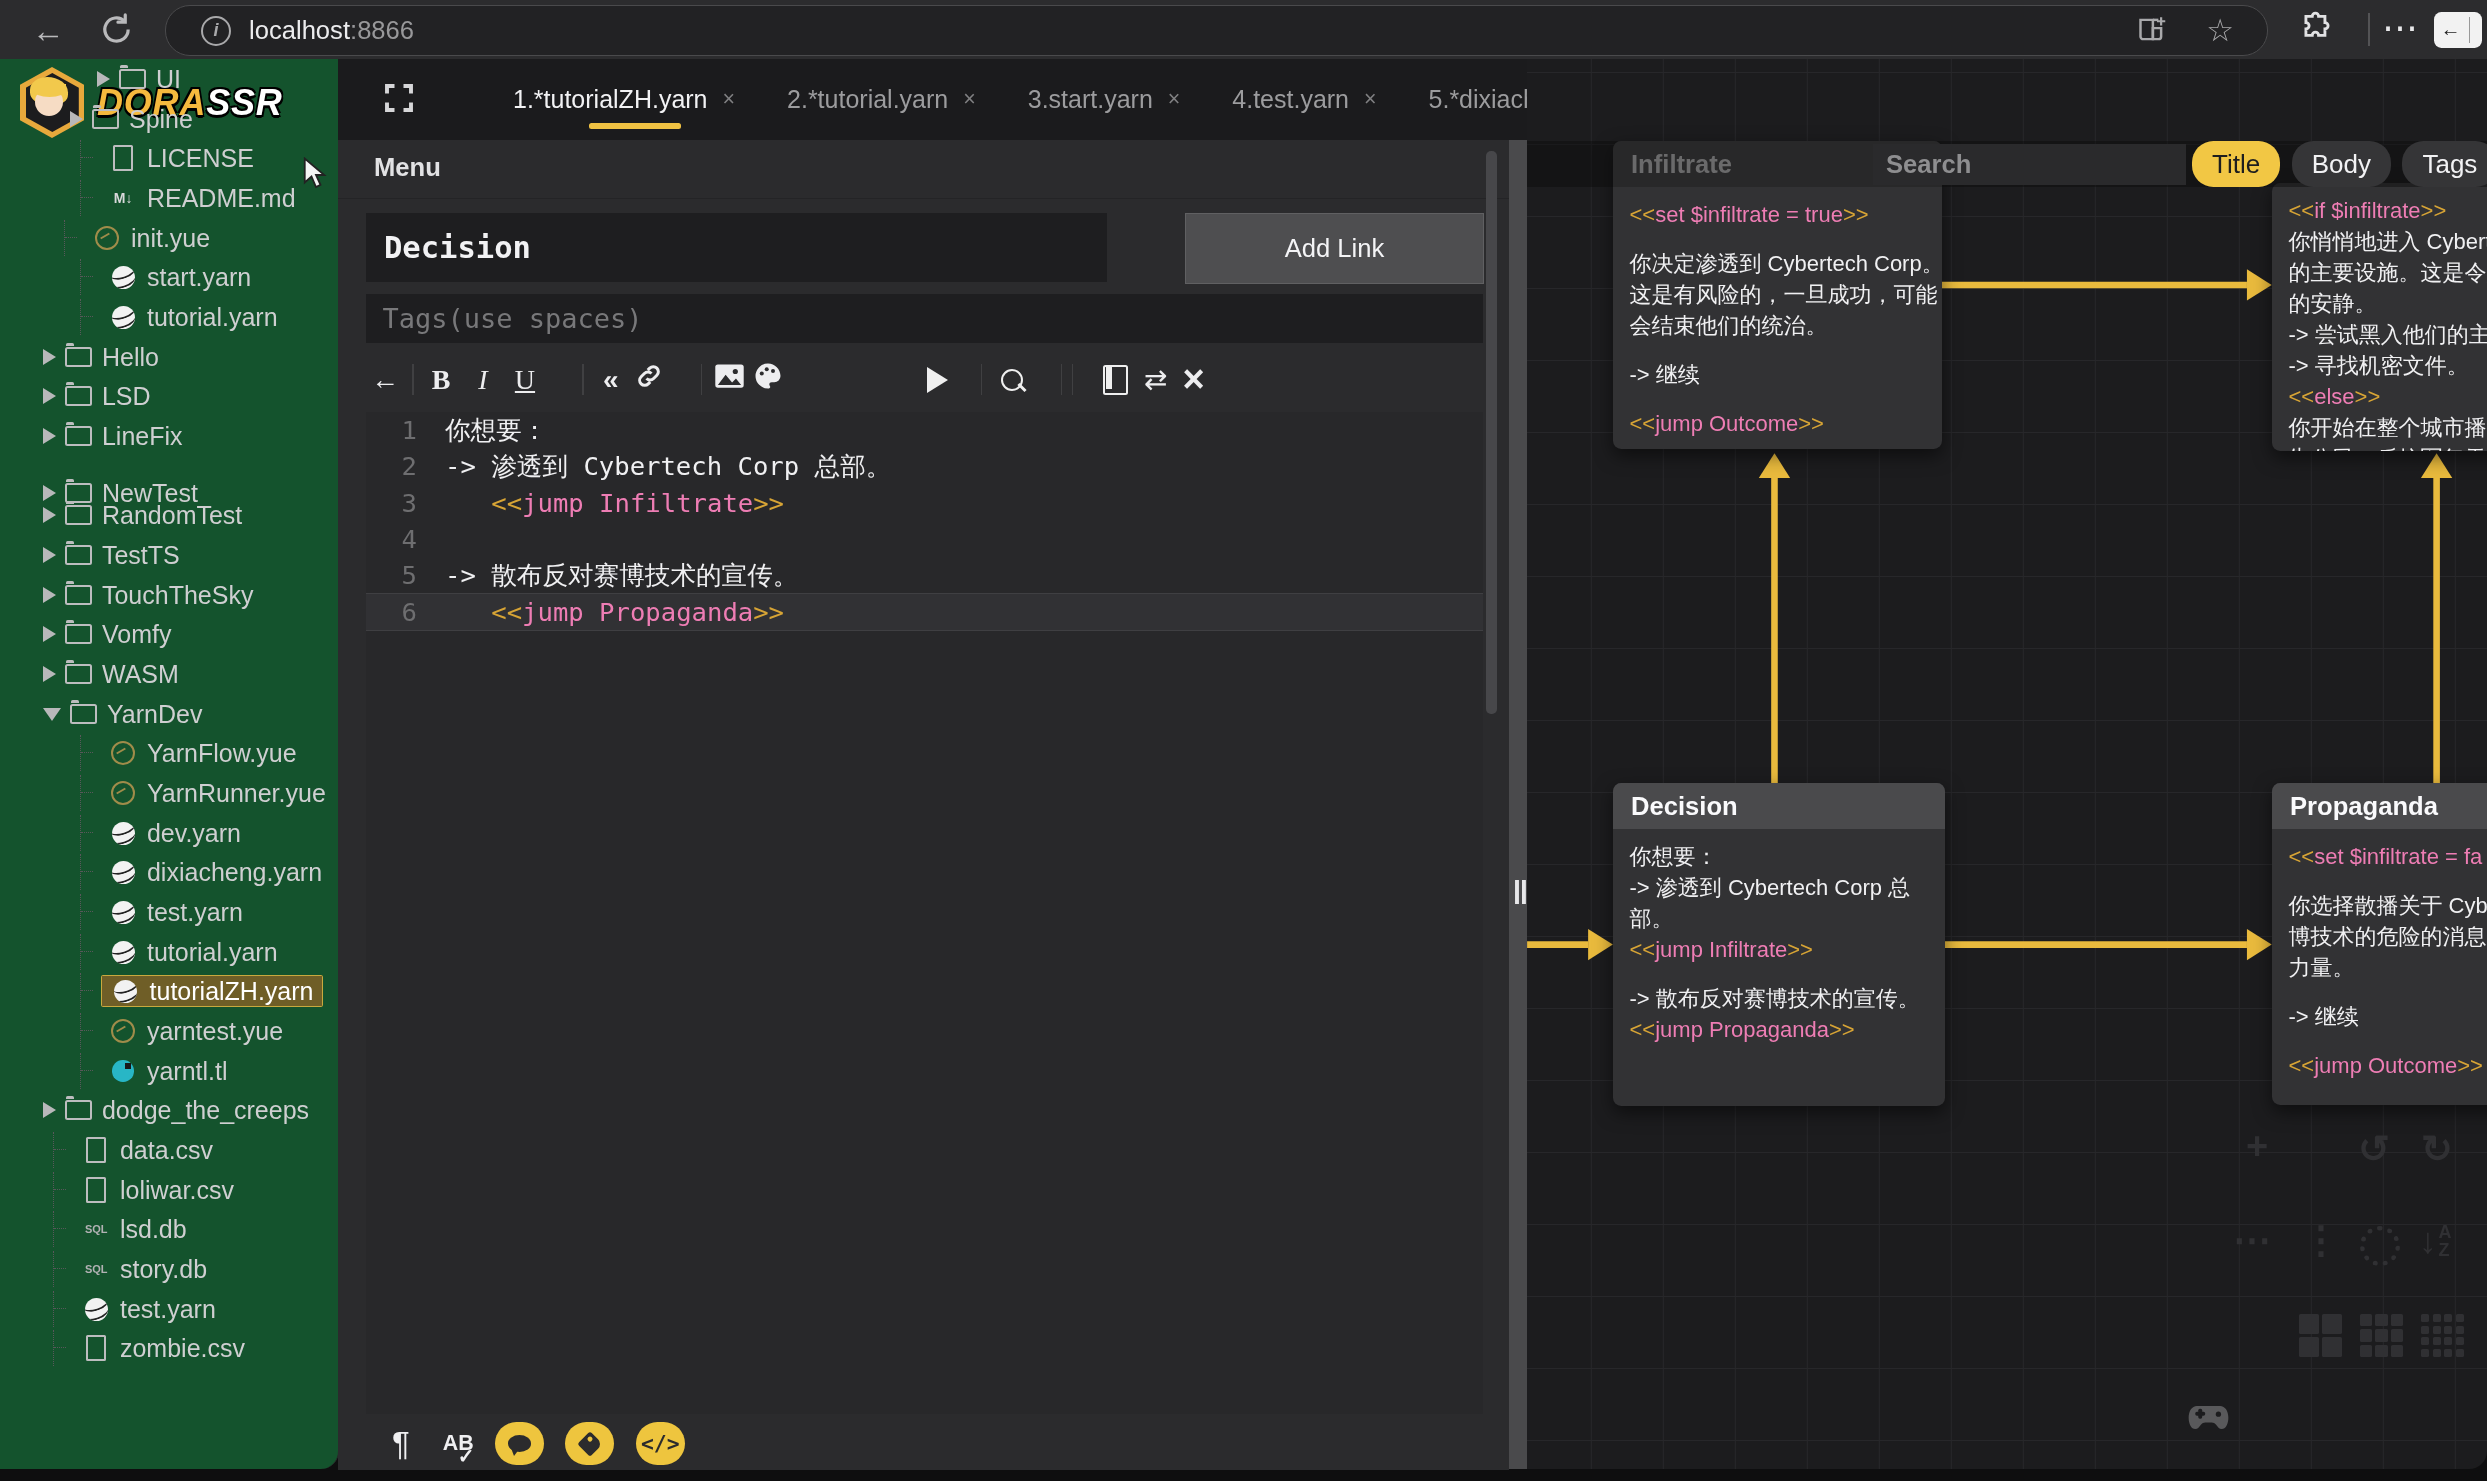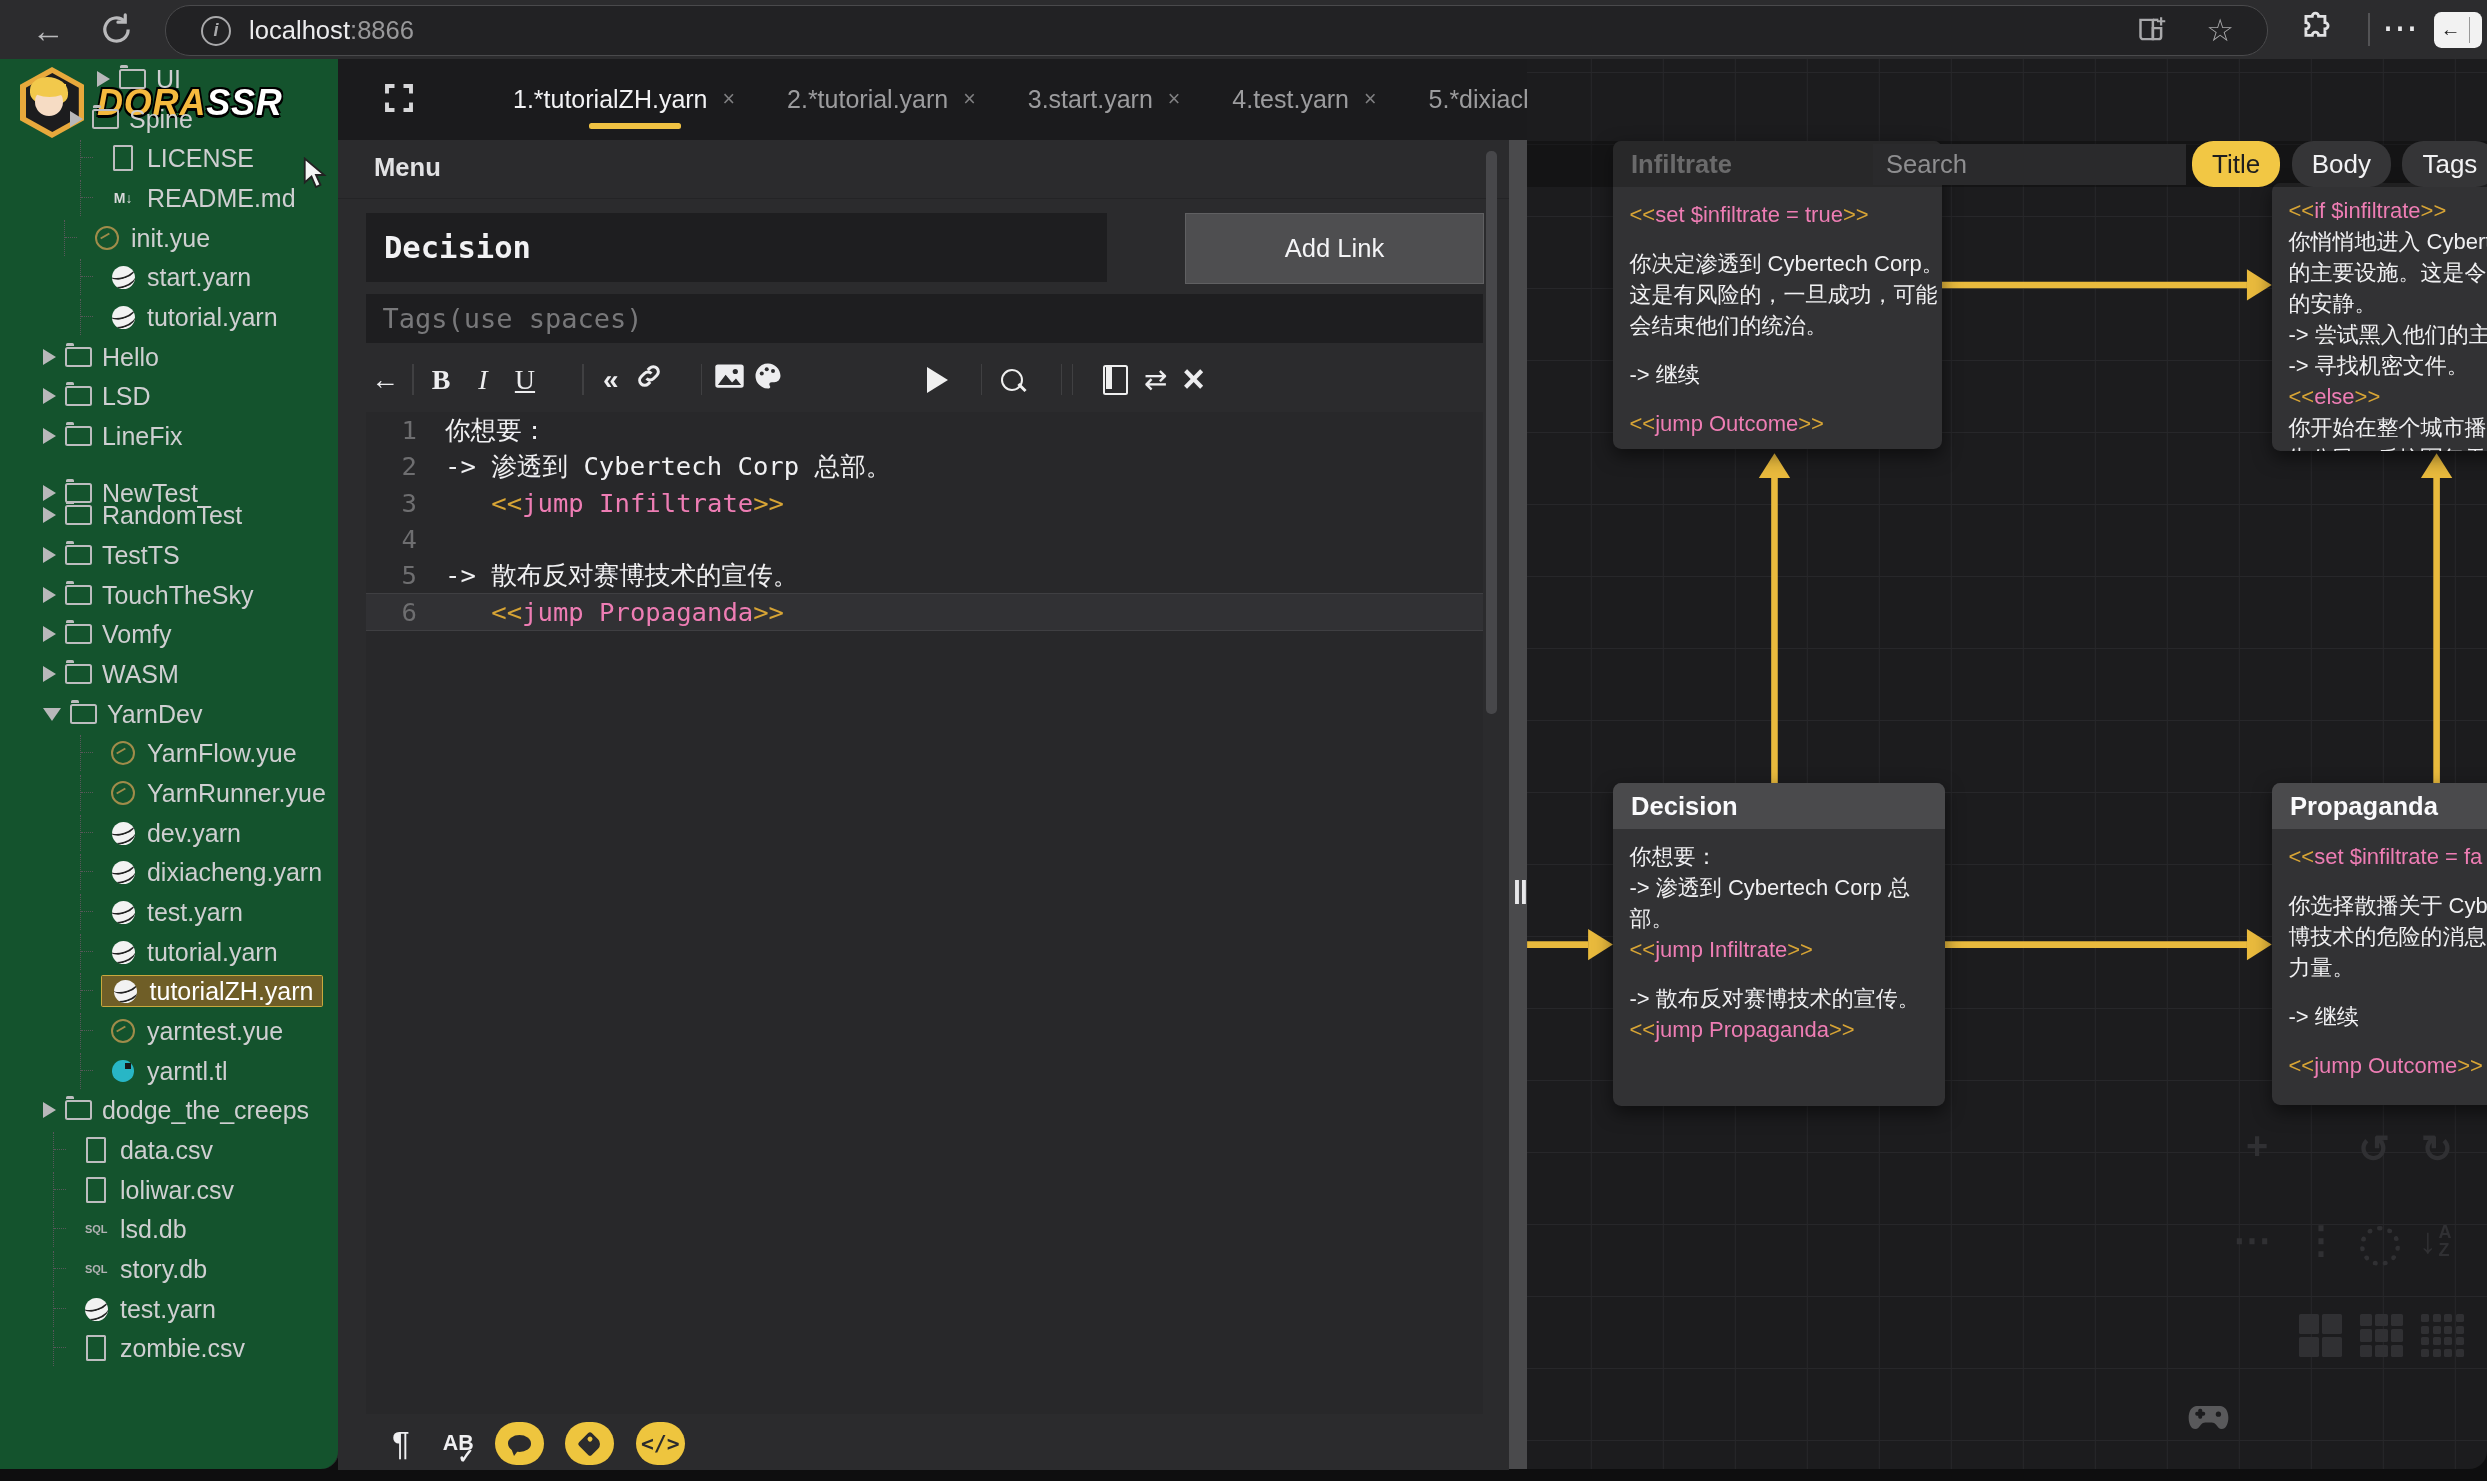--- a/index.html
+++ b/index.html
@@ -114,21 +114,21 @@
   
   #graph{left:1527px;top:59px;width:960px;height:1410px;background:#1c1c1e;overflow:hidden;border-radius:0 0 18px 0;
      background-image:linear-gradient(#27272a 0.8px,transparent 0.8px),linear-gradient(90deg,#27272a 0.8px,transparent 0.8px);
      background-size:72px 72px;background-position:-8.2px 13px;}
   .gnode{position:absolute;background:#323234;border-radius:8.2px;box-shadow:0 6.6px 18px rgba(0,0,0,.5);overflow:hidden;}
   .ghead{height:46px;background:#4a4a4c;display:flex;align-items:center;font-size:25.6px;font-weight:bold;color:#fafafc;padding-left:18px;}
   .gbody{padding:11.5px 0 0 16.5px;font-size:22px;line-height:31px;white-space:pre;color:#ececee;}
   .gbody .blank{height:18px;}
   #search-overlay{left:0;top:82px;width:960px;height:46px;background:rgba(10,10,12,0.45);}
   #search-input{left:346px;top:85px;width:313px;height:41px;background:#2a2a2c;border:none;outline:none;
-      font-size:25.6px;color:#ddd;padding-left:13px;box-sizing:border-box;}
+      font-size:25.6px;color:#ddd;padding-left:13px;box-sizing:border-box;font-weight:bold;}
   #search-input::placeholder{color:#8e8e90;}
   #filters{left:665px;top:82px;display:flex;gap:11.5px;}
   .fpill{height:46px;border-radius:21.4px;display:flex;align-items:center;justify-content:center;
       font-size:26px;padding:0 20px;background:#353537;color:#f2f2f4;cursor:pointer;}
   .fpill.active{background:#f2c744;color:#1e1e1e;}
   
   .faint{position:absolute;color:#303033;font-size:38px;font-weight:bold;text-align:center;}
   .spin{width:30px;height:30px;border:5px dotted #303033;border-radius:50%;}
   .sortaz{display:flex;align-items:center;color:#303033;}
   .sortaz .ar{font-size:36px;font-weight:bold;}

